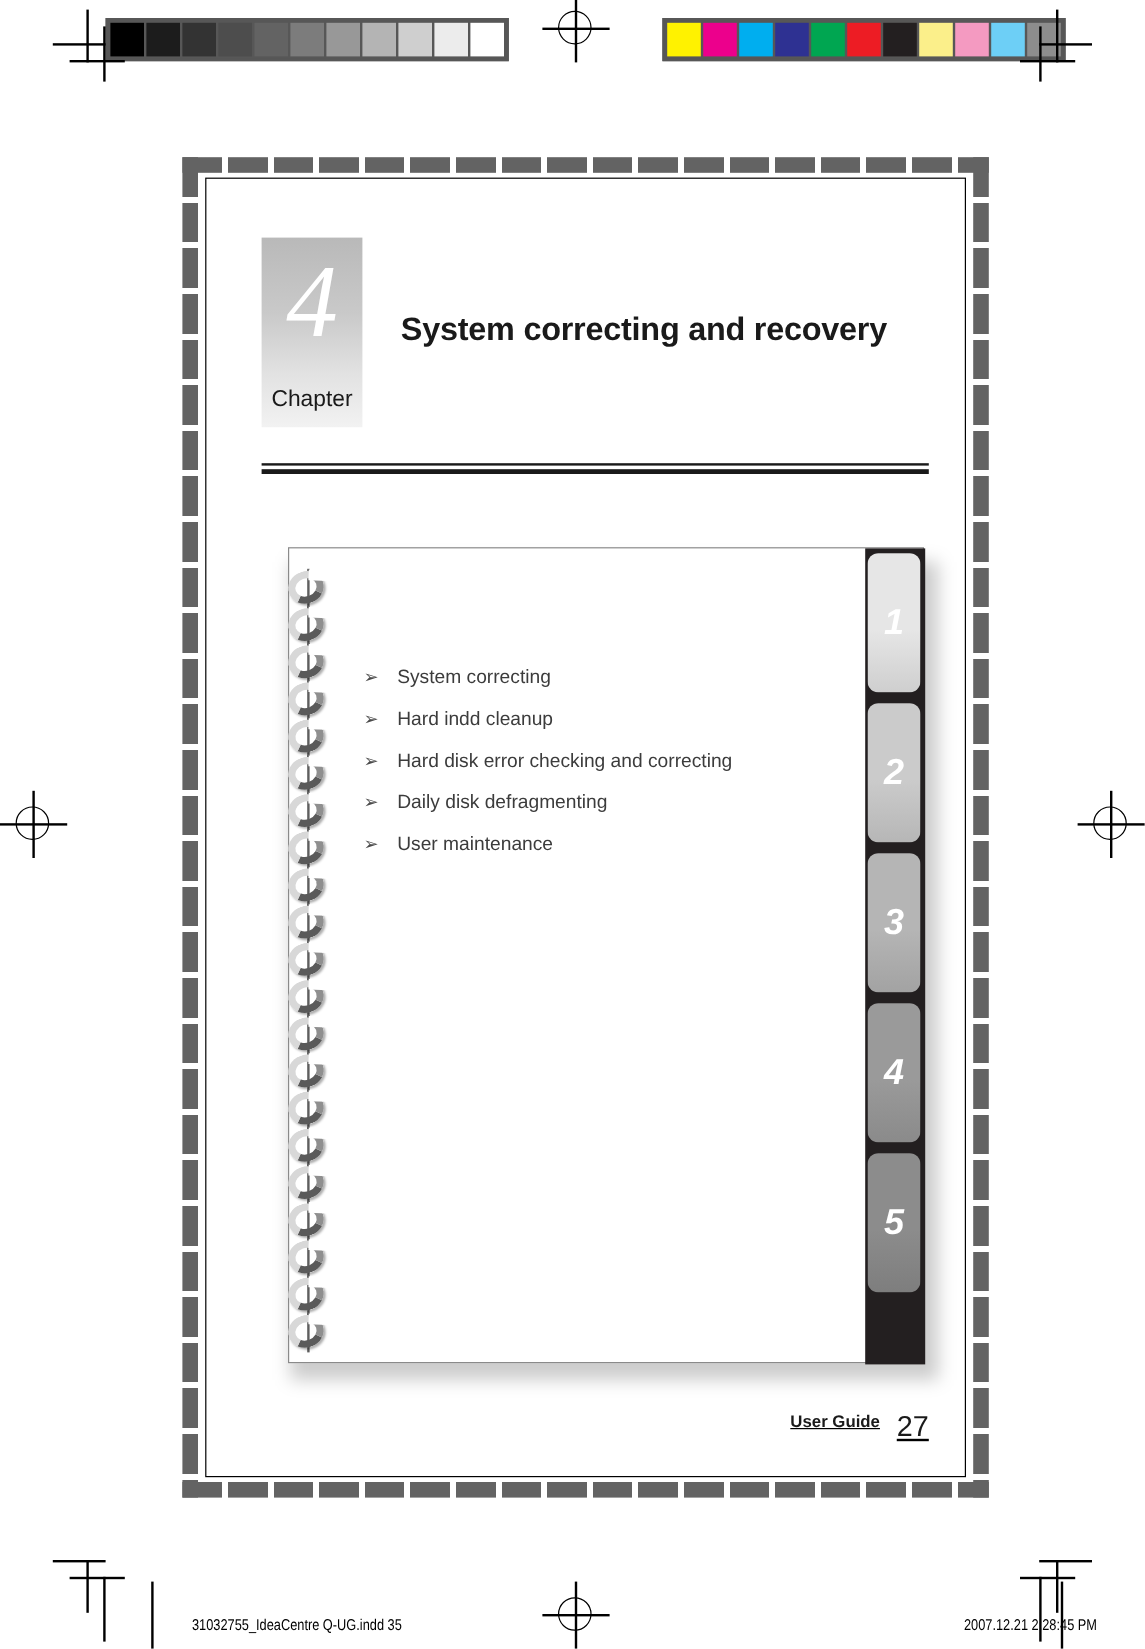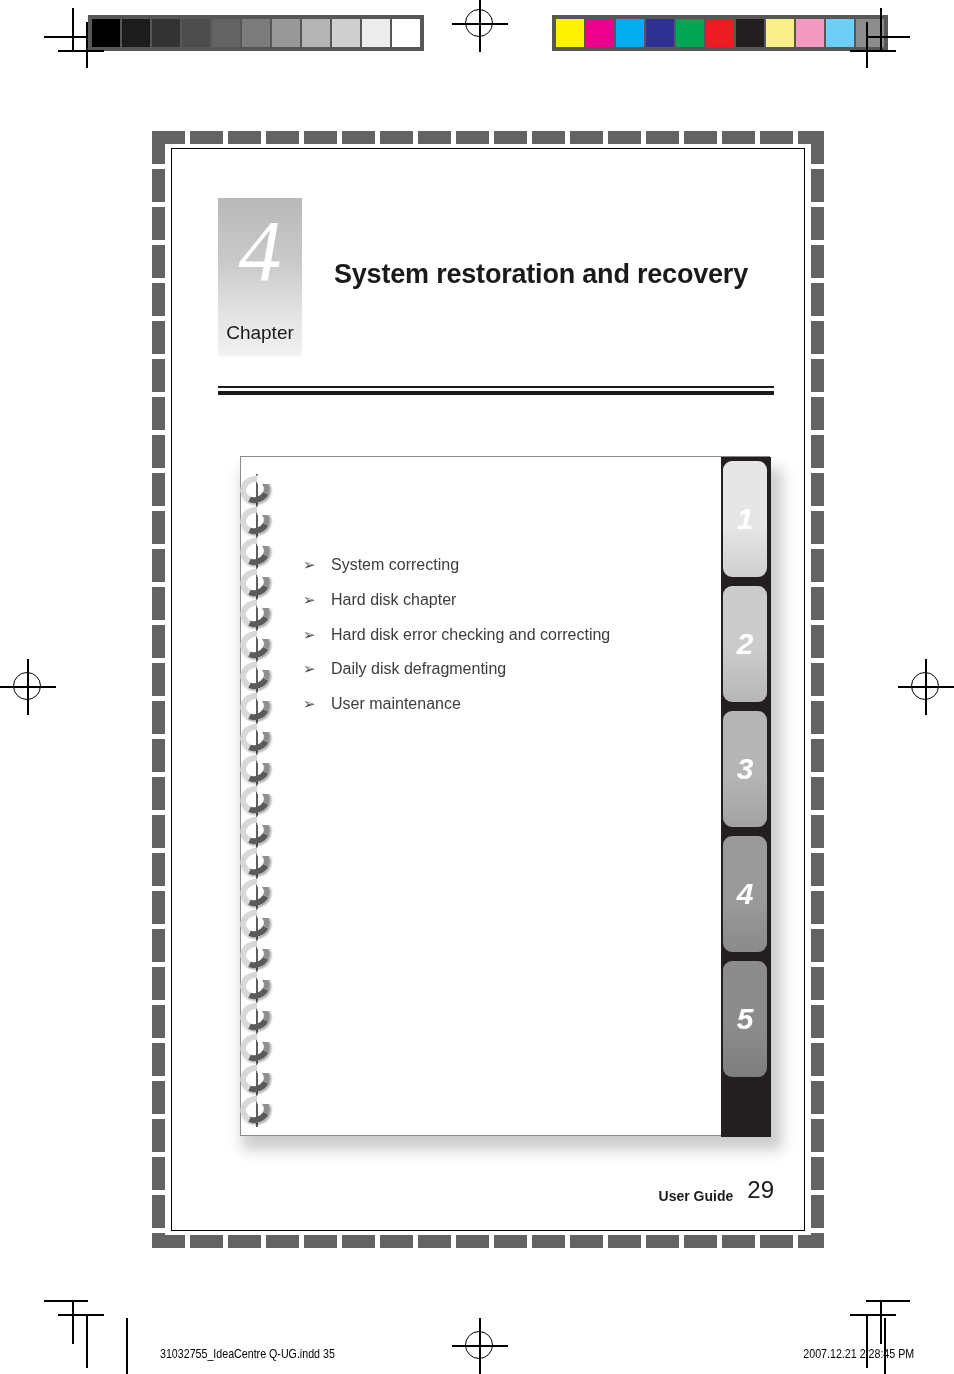--- a/index.html
+++ b/index.html
@@ -333,22 +333,23 @@
     font-size: 15px;
     color: #4a4a4a;
   }
 
   
   #page-footer {
     position: absolute;
     right: 30px;
     bottom: 26px;
     display: flex;
-    align-items: flex-end;
+    align-items: flex-start;
     gap: 14px;
+    text-decoration: underline;
   }
   #footer-label {
     font-size: 14px;
     font-weight: bold;
     color: #1a1a1a;
   }
   #footer-page-number {
     font-size: 24px;
     color: #1a1a1a;
   }
@@ -475,21 +476,21 @@
     <div class="dash-right"></div>
   </div>
 
   <div id="page-inner">
 
     <div id="chapter-header">
       <div id="chapter-badge">
         <div id="chapter-number">4</div>
         <div id="chapter-word">Chapter</div>
       </div>
-      <div id="chapter-title">System restoration and recovery</div>
+      <div id="chapter-title">System correcting and recovery</div>
       <div id="title-rule">
         <div class="rule-thin"></div>
         <div class="rule-gap"></div>
         <div class="rule-thick"></div>
       </div>
     </div>
 
     <div id="content-block">
       <div id="card-shadow"></div>
 
@@ -508,21 +509,21 @@
               <span>4</span>
             </div>
             <div class="tab" style="top: 504px; background: linear-gradient(rgb(140, 140, 140) 0%, rgb(140, 140, 140) 55%, rgba(0, 0, 0, 0.1) 100%), rgb(140, 140, 140);">
               <span>5</span>
             </div>
           </div>
 
         <div id="card-body">
           <ul id="topics-list">
               <li><span class="bullet-icon">➢</span><span>System correcting</span></li>
-              <li><span class="bullet-icon">➢</span><span>Hard disk chapter</span></li>
+              <li><span class="bullet-icon">➢</span><span>Hard indd cleanup</span></li>
               <li><span class="bullet-icon">➢</span><span>Hard disk error checking and correcting</span></li>
               <li><span class="bullet-icon">➢</span><span>Daily disk defragmenting</span></li>
               <li><span class="bullet-icon">➢</span><span>User maintenance</span></li>
             </ul>
         </div>
       </div>
 
       <div id="spiral">
           <div class="coil" style="top: 0px;">
             <div class="wire"></div>
@@ -606,21 +607,21 @@
           </div>
           <div class="coil" style="top: 620px;">
             <div class="wire"></div>
             <div class="ring"></div>
           </div>
         </div>
     </div>
 
     <div id="page-footer">
       <span id="footer-label">User Guide</span>
-      <span id="footer-page-number">29</span>
+      <span id="footer-page-number">27</span>
     </div>
 
   </div>
 </div>
 
 <div id="slug-rule-left"></div>
 <div id="slug-rule-right"></div>
 <div id="slug-left">31032755_IdeaCentre Q-UG.indd   35</div>
 <div id="slug-right">2007.12.21   2:28:45 PM</div>
 

